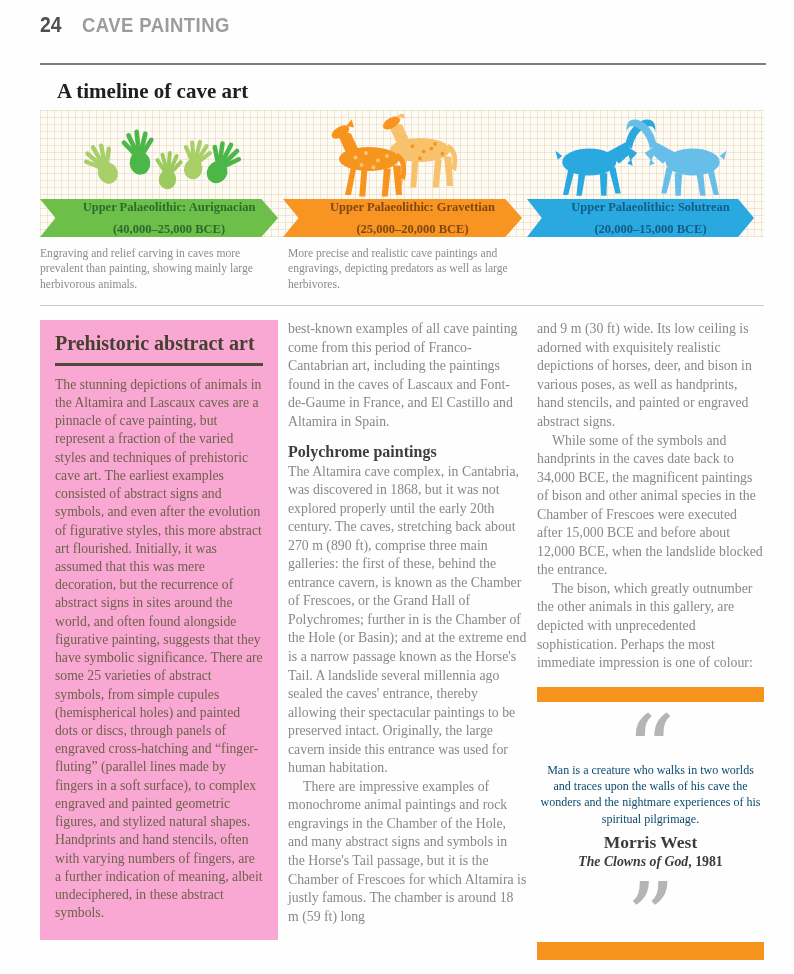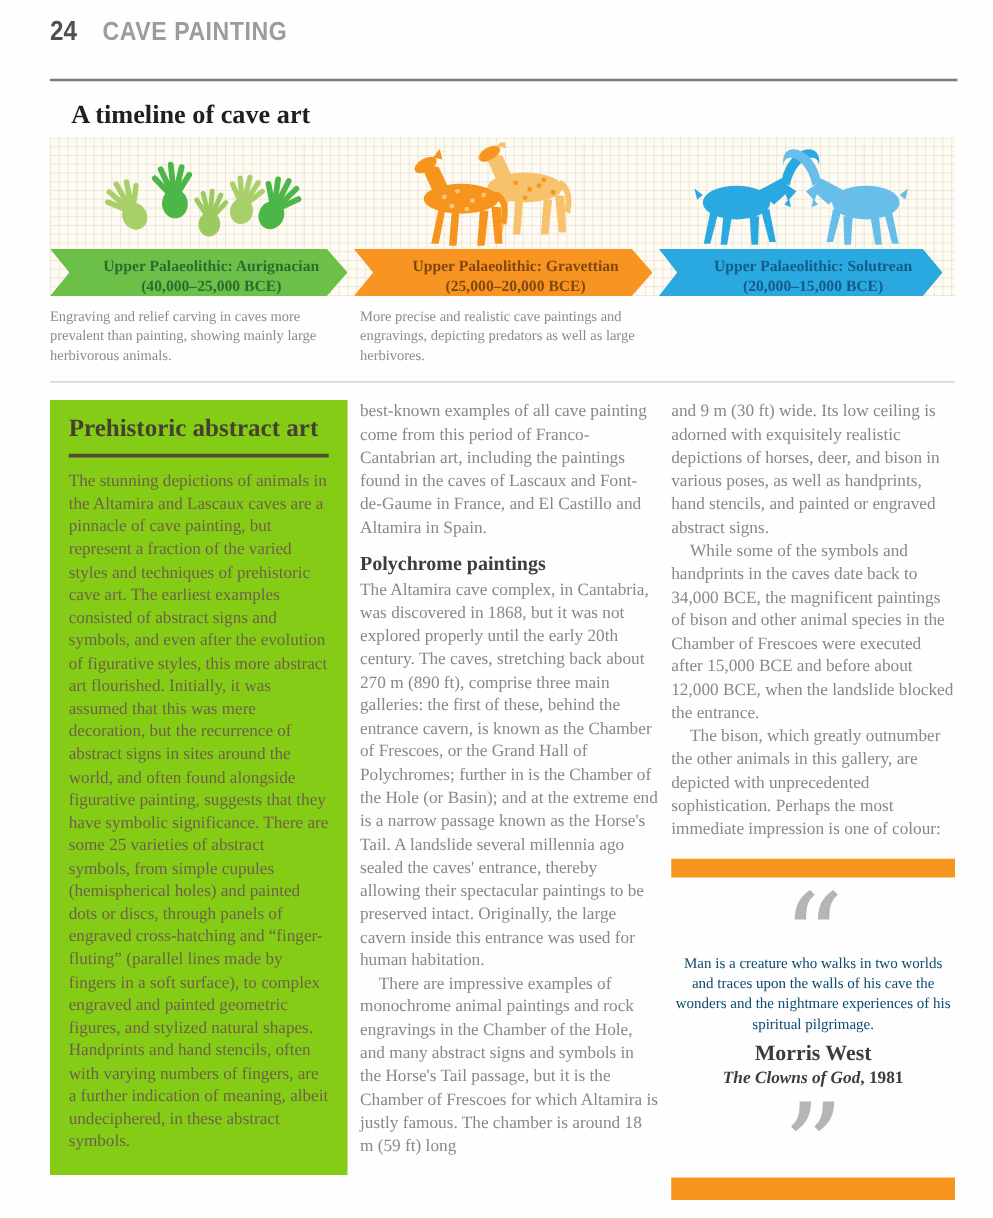--- a/index.html
+++ b/index.html
@@ -28,39 +28,39 @@
     background-image:
       linear-gradient(rgba(206,186,148,.30) 1px, transparent 1px),
       linear-gradient(90deg, rgba(206,186,148,.30) 1px, transparent 1px);
     background-size:7px 7px;
     padding-top:2px;
   }
   .tl-grid { display:grid; grid-template-columns:238px 239px 227px; column-gap:5px; }
   .illus-cell { height:86px; display:flex; align-items:flex-end; justify-content:center; }
   .illus { width:96%; height:84px; display:block; }
   .banner-row { margin-top:1px; }
-  .banner { height:38px; display:flex; flex-direction:column; justify-content:flex-end;
+  .banner { height:38px; display:flex; flex-direction:column; justify-content:space-between;
     text-align:center; clip-path:polygon(0 0, 93% 0, 100% 50%, 93% 100%, 0 100%, 6.5% 50%);padding-left:20px; }
   .banner .l1, .banner .l2 { font-weight:700; font-size:12.5px; line-height:1.3; }
   .banner-green { background:#6cc04a; } .banner-green .l1,.banner-green .l2 { color:#2d6b2c; }
   .banner-orange { background:#f79422; } .banner-orange .l1,.banner-orange .l2 { color:#82470f; }
   .banner-blue { background:#2aa9e1; } .banner-blue .l1,.banner-blue .l2 { color:#125d87; }
 
   .captions-row { width:724px; display:grid; grid-template-columns:238px 239px 227px;
     column-gap:10px; padding:9px 0 13px; border-bottom:1px solid #c9c9c8; }
   .caption { font-size:11.6px; line-height:1.33; color:#8b8c8e; padding-right:6px; }
 
   
   .columns { width:724px; display:grid; grid-template-columns:238px 239px 227px;
     column-gap:10px; padding-top:14px; }
   .col p { margin:0; font-size:13.8px; line-height:1.345; color:#87888b; }
   .col p.indent { text-indent:15px; }
   .subhead { font-size:16px; font-weight:700; color:#3c3d3f; margin:11px 0 2px; }
 
-  .box { background:#84cc16; padding:13px 15px 18px; align-self:start; }
+  .box { background:#f9a8d4; padding:13px 15px 18px; align-self:start; }
   .box-title { font-size:20px; font-weight:700; color:#46402f; line-height:1.08; }
   .box-rule { border:none; border-top:3px solid #504b39; margin:8px 0 10px; }
   .box-body { font-size:13.7px; line-height:1.33; color:#6f6149; }
 
   
   .quote-block { margin-top:14px; text-align:center; }
   .accent-bar { height:15px; background:#f7941e; }
   .accent-bar.bottom { height:18px; margin-top:10px; }
   .qmark { font-family:"DejaVu Serif",serif; font-size:96px; line-height:1;
     color:#b4b5b7; height:58px; overflow:hidden; user-select:none; }

